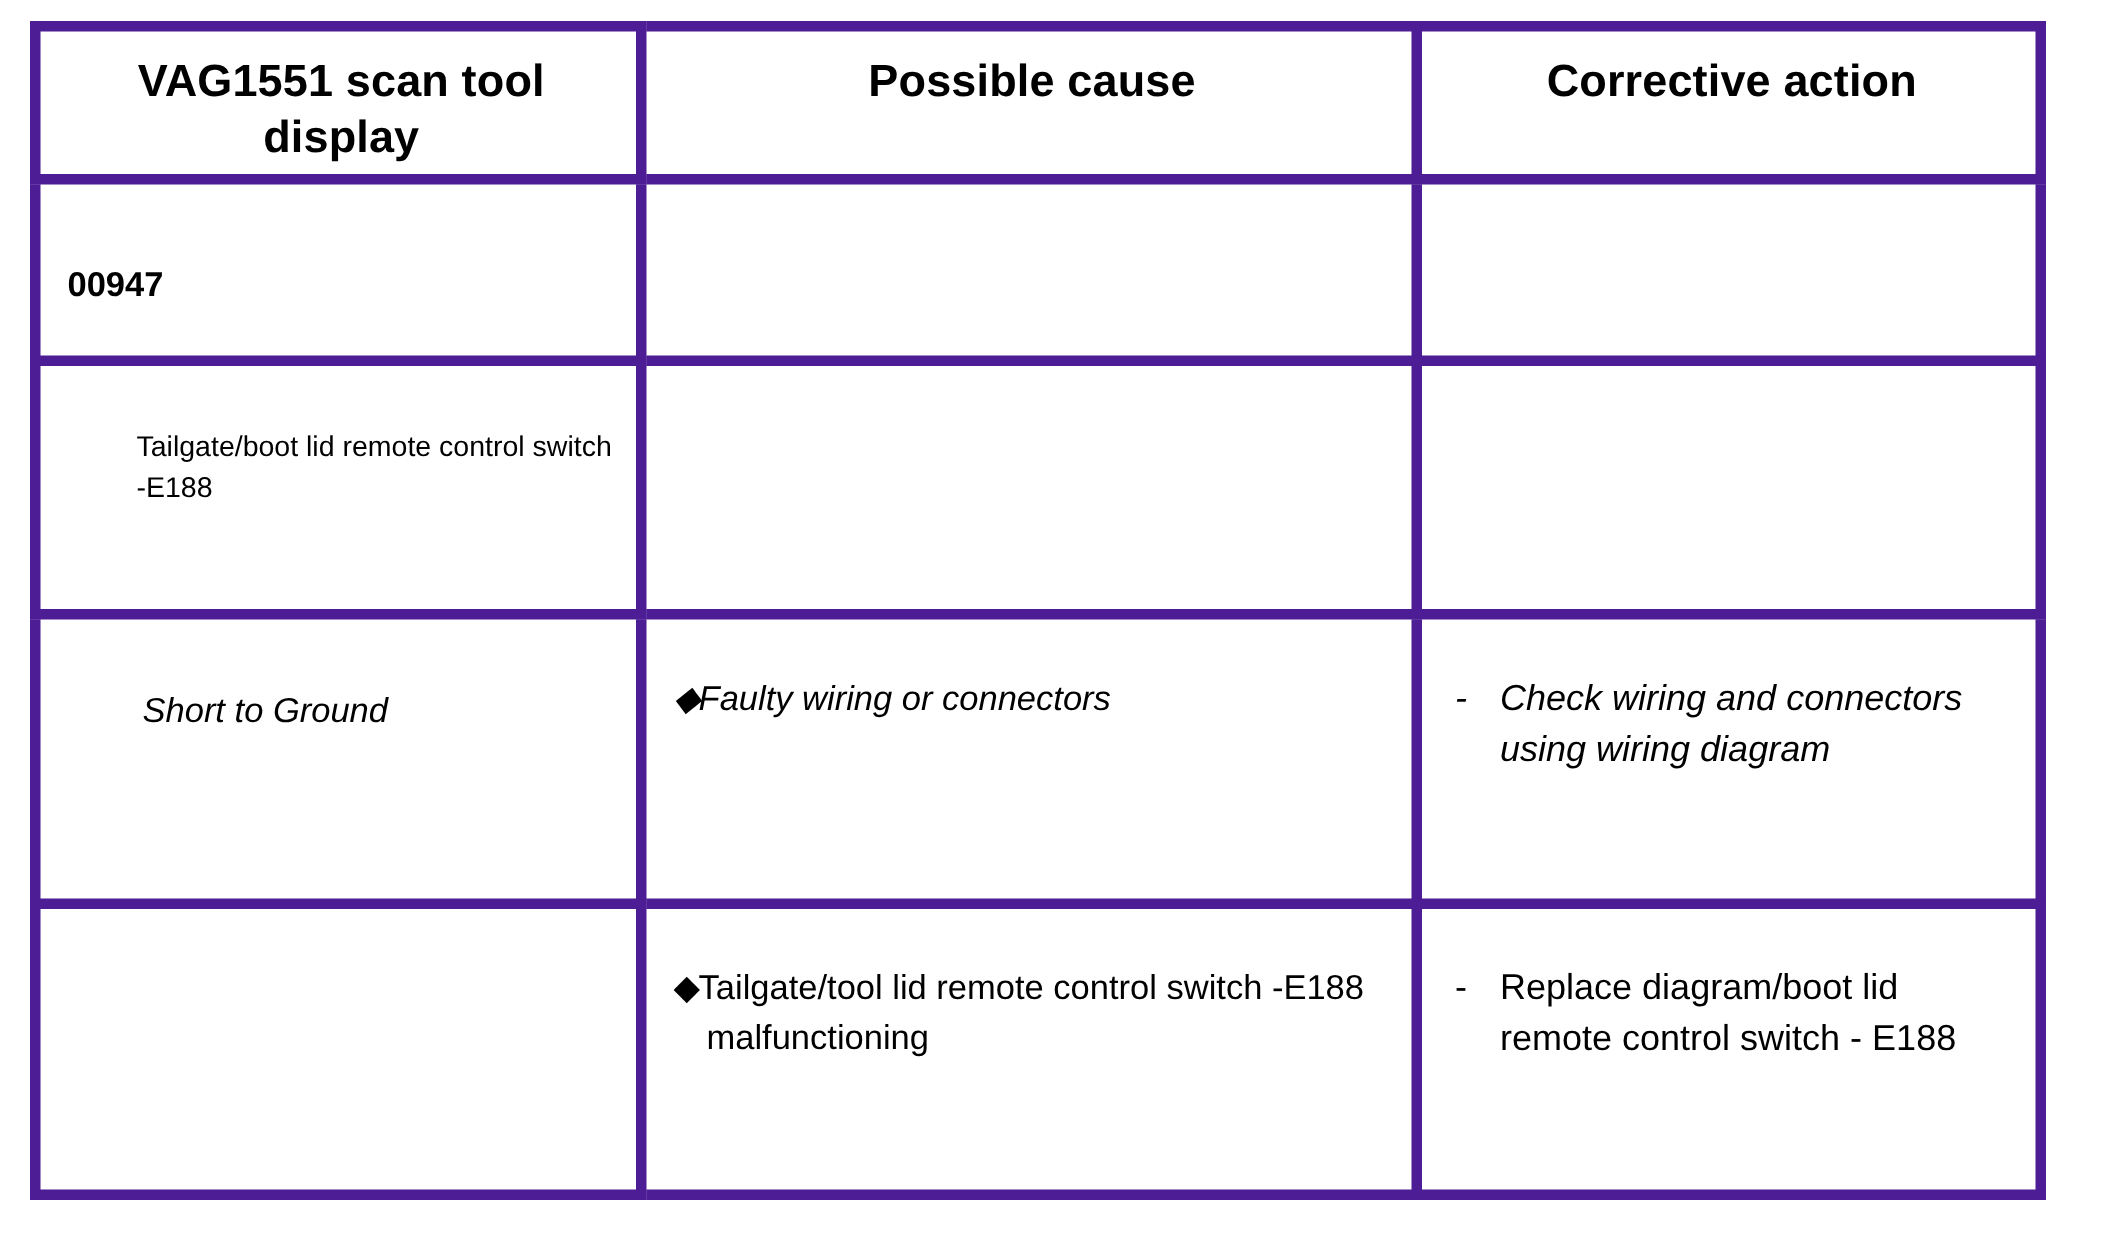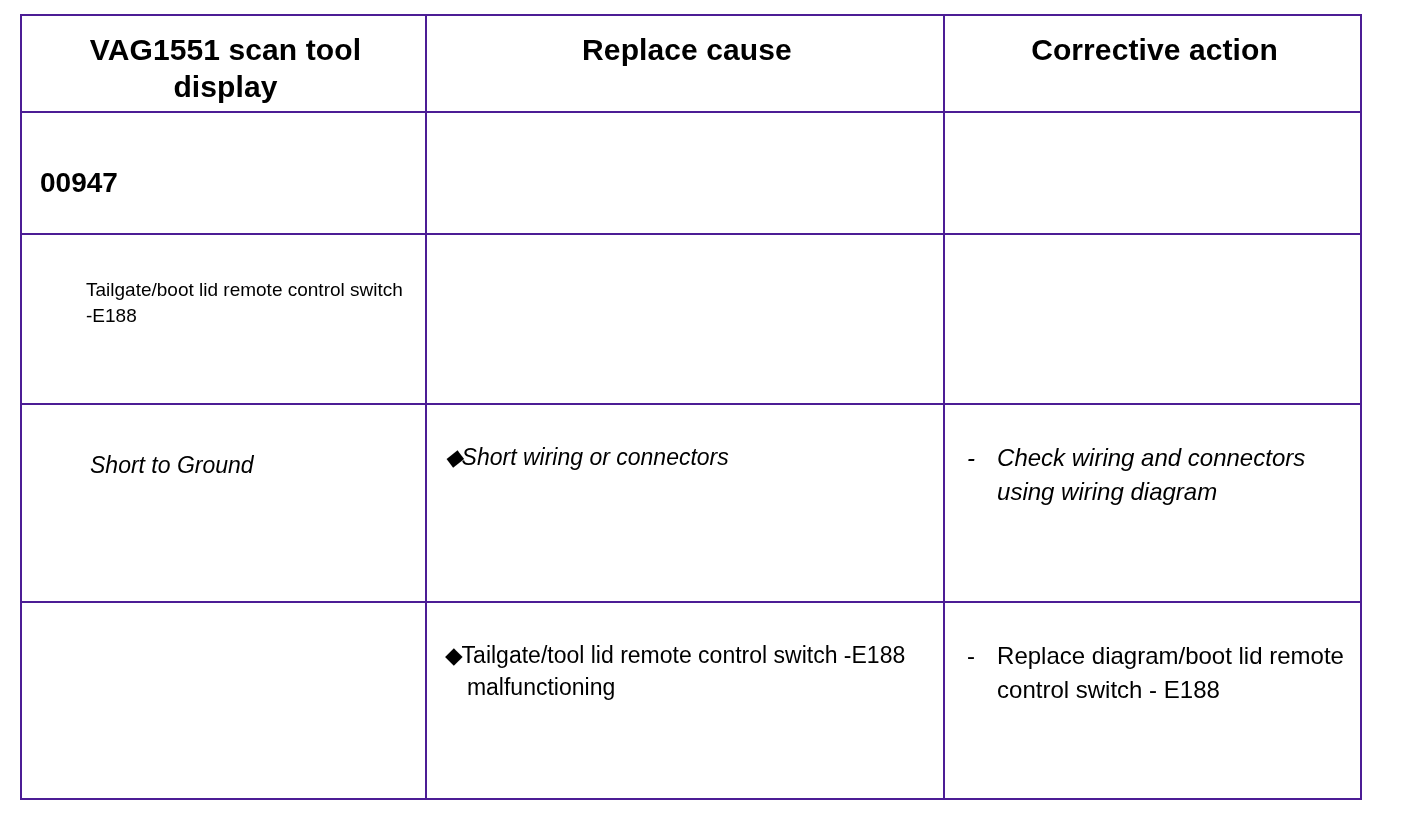--- a/index.html
+++ b/index.html
@@ -30,21 +30,21 @@
     top: 14px;
     width: 1342px;
     height: 786px;
     border-collapse: collapse;
     table-layout: fixed;
     background: #ffffff;
   }
 
   .fault-table td,
   .fault-table th {
-    border: 2px solid #4c1d95;
+    border: 7px solid #4c1d95;
     vertical-align: top;
     padding: 0;
     background: #ffffff;
   }
 
   
   .col-display  { width: 404px; }
   .col-cause    { width: 517px; }
   .col-action   { width: 416px; }
   .row-code   td { height: 113px; }
@@ -62,21 +62,21 @@
   
   .hdr-text {
     font-size: 30px;
     font-weight: bold;
     line-height: 1.22;
     letter-spacing: 0.1px;
     padding-top: 6px;
   }
 
   .code-text {
-    font-size: 28px;
+    font-size: 23px;
     font-weight: bold;
     line-height: 1.3;
     padding-top: 42px;
   }
 
   .comp-text {
     font-size: 19px;
     font-weight: normal;
     line-height: 1.42;
     padding-top: 32px;
@@ -148,21 +148,21 @@
 
     <thead>
       <tr class="row-head">
         <th class="col-display">
           <div class="cell">
             <div class="hdr-text">VAG1551 scan tool display</div>
           </div>
         </th>
         <th class="col-cause">
           <div class="cell">
-            <div class="hdr-text">Replace cause</div>
+            <div class="hdr-text">Possible cause</div>
           </div>
         </th>
         <th class="col-action">
           <div class="cell">
             <div class="hdr-text">Corrective action</div>
           </div>
         </th>
       </tr>
     </thead>
 
@@ -198,21 +198,21 @@
 
       <tr class="row-fault">
         <td>
           <div class="cell">
             <div class="state-text">Short to Ground</div>
           </div>
         </td>
         <td>
           <div class="cell">
             <ul class="cause-list">
-              <li class="cause-item"><span class="diamond">◆</span><span>Short wiring or connectors</span></li>
+              <li class="cause-item"><span class="diamond">◆</span><span>Faulty wiring or connectors</span></li>
             </ul>
           </div>
         </td>
         <td>
           <div class="cell">
             <ul class="action-list">
               <li class="action-item"><span class="dash">-</span><span>Check wiring and connectors using wiring diagram</span></li>
             </ul>
           </div>
         </td>

